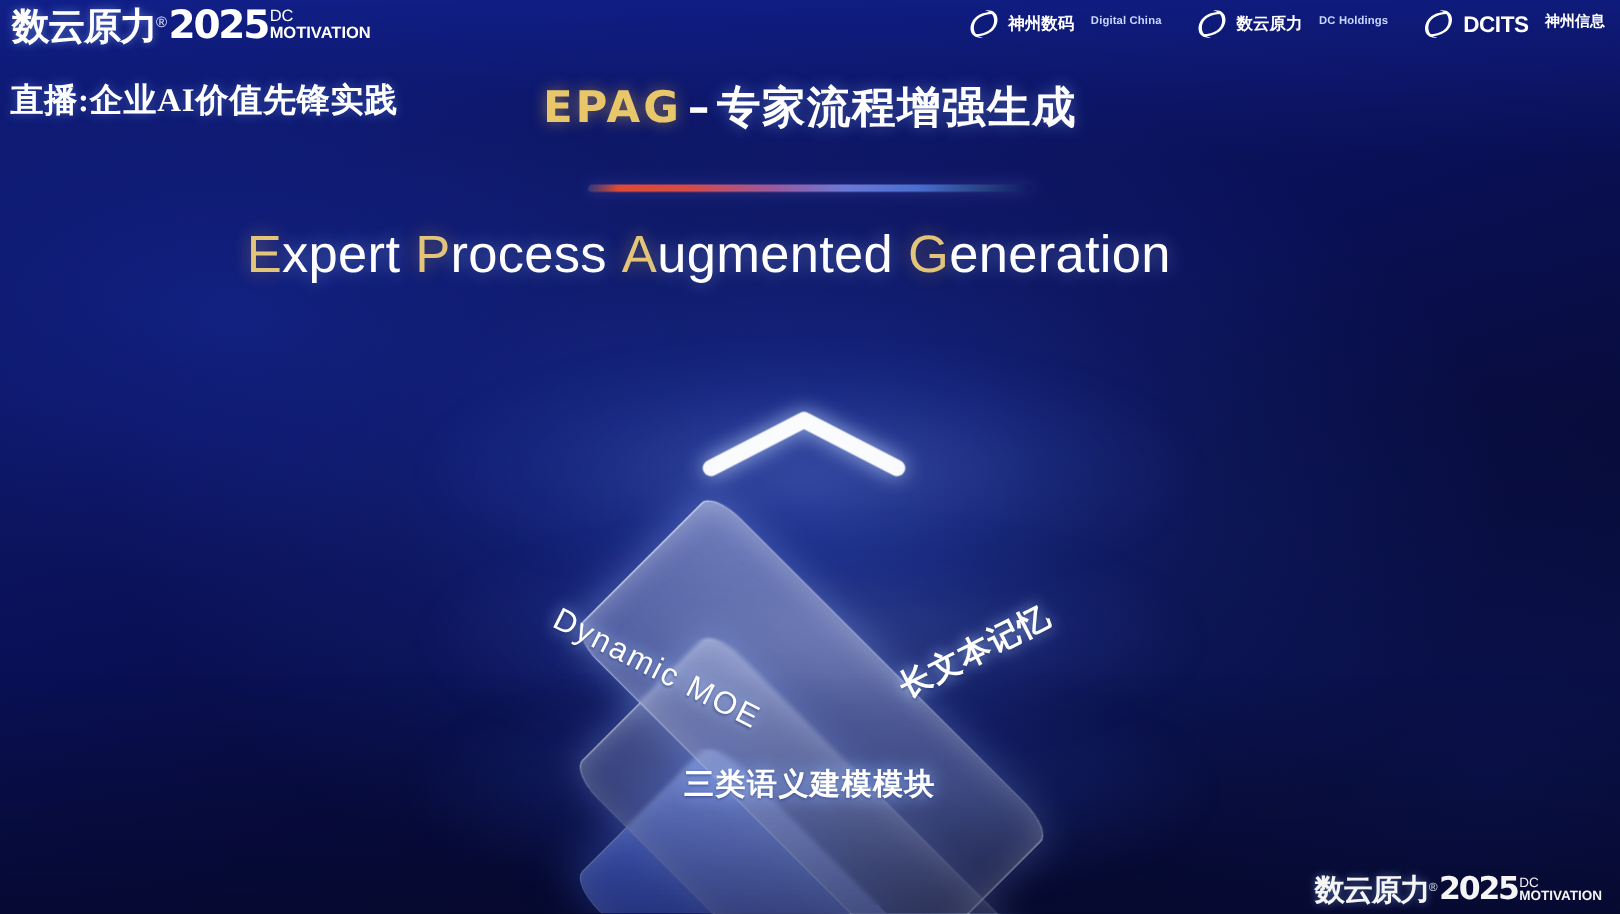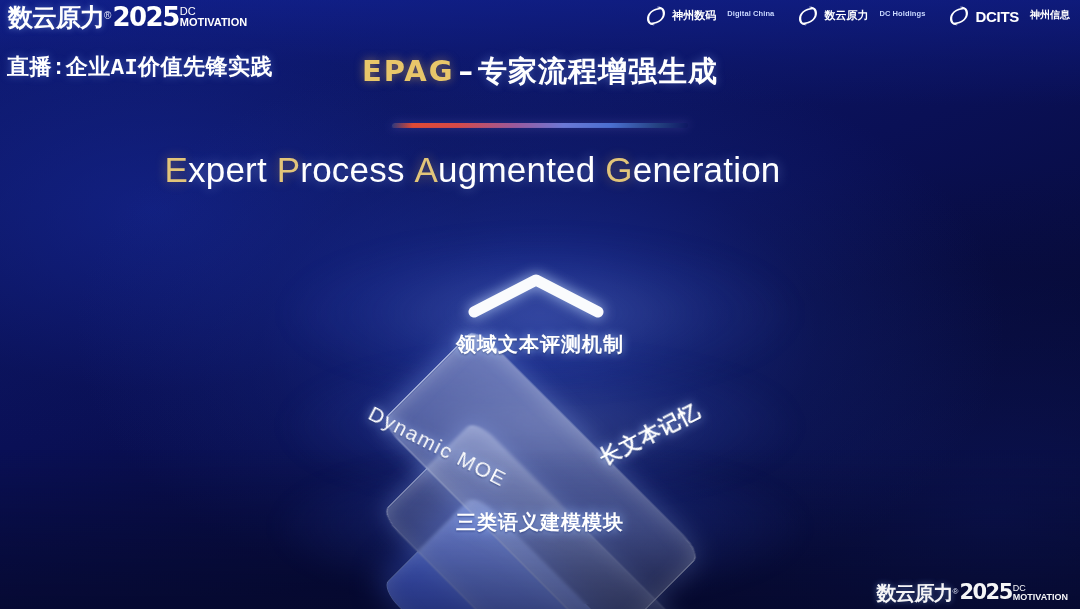--- a/index.html
+++ b/index.html
@@ -79,21 +79,21 @@
   .logo-motiv {
     font-size: 11px;
     font-weight: 700;
     color: #ffffff;
     letter-spacing: 0px;
     line-height: 1.05;
   }
   #live-title {
     position: absolute;
     left: 7px; top: 52px;
-    font-family: Liberation Mono, monospace;
+    font-family: Liberation Serif, serif;
     font-size: 22px;
     font-weight: 700;
     color: #ffffff;
     letter-spacing: 0.5px;
     text-shadow: 0 0 8px rgba(120,160,255,0.45);
     white-space: nowrap;
   }
 
   
   #corp-logos {
@@ -350,21 +350,20 @@
     <div class="glow" id="glow-top"></div>
     <div class="layer-wrap" style="top:328px;">
       <div class="layer" id="layer-top"></div>
     </div>
   </div>
 
   <svg id="chevron" viewBox="0 0 140 46">
     <polyline points="8,40 70,8 132,40" fill="none" stroke="#ffffff" stroke-width="11" stroke-linecap="round" stroke-linejoin="round" opacity="0.97"></polyline>
   </svg>
 
-  <div class="layer-label" id="label-top">领域文本评测机制</div>
   <div class="layer-label" id="label-moe">Dynamic MOE</div>
   <div class="layer-label" id="label-mem">长文本记忆</div>
   <div class="layer-label" id="label-bottom">三类语义建模模块</div>
 
   <div id="vignette"></div>
 
   <div id="banner">
 
     <div class="logo-lock">
       <span class="logo-cn">数云原力</span>

